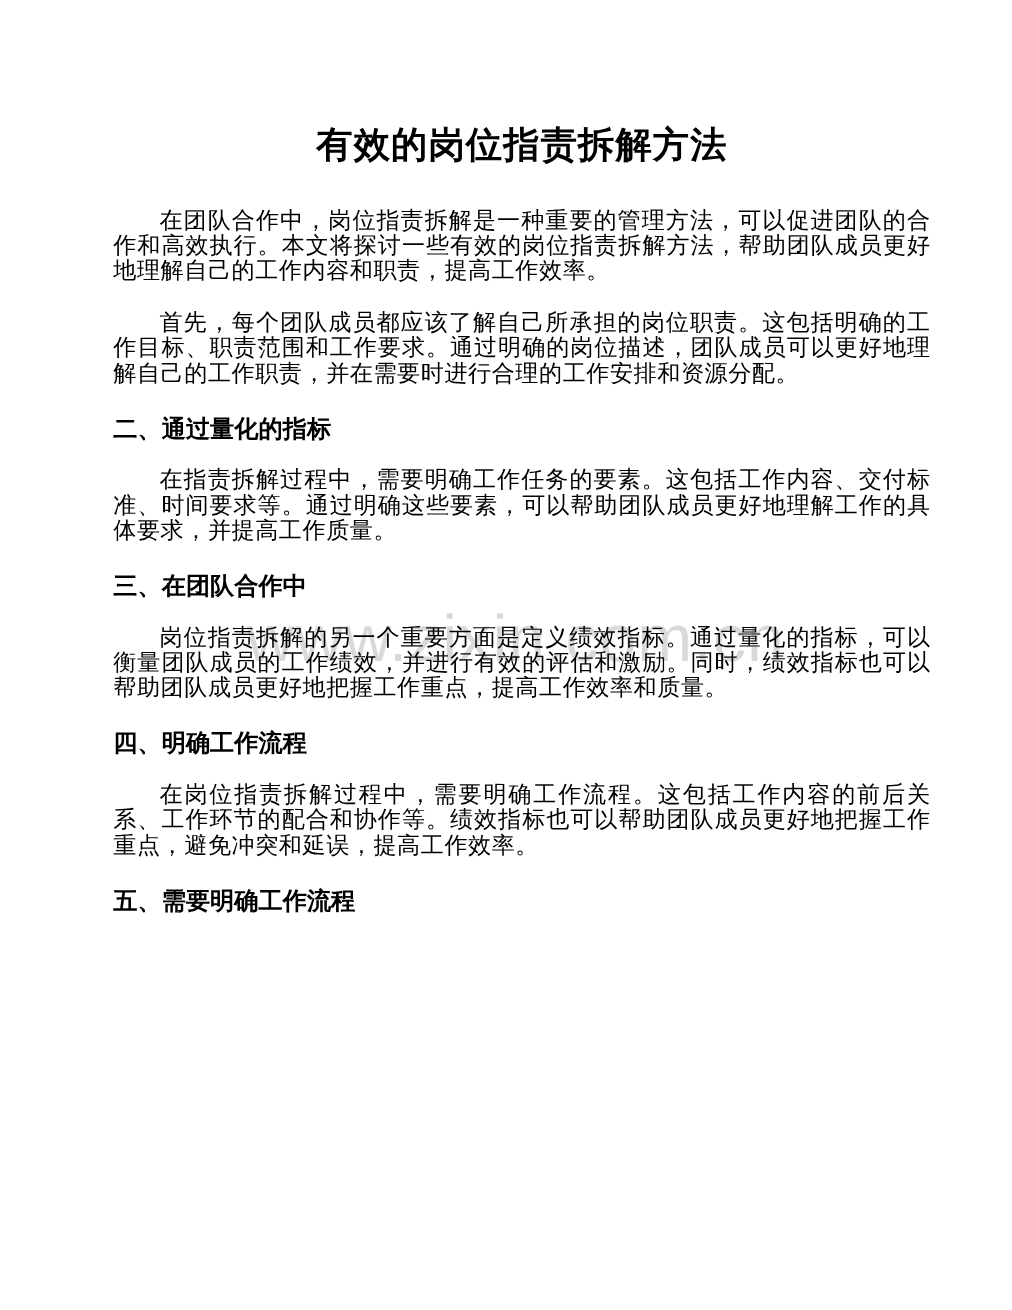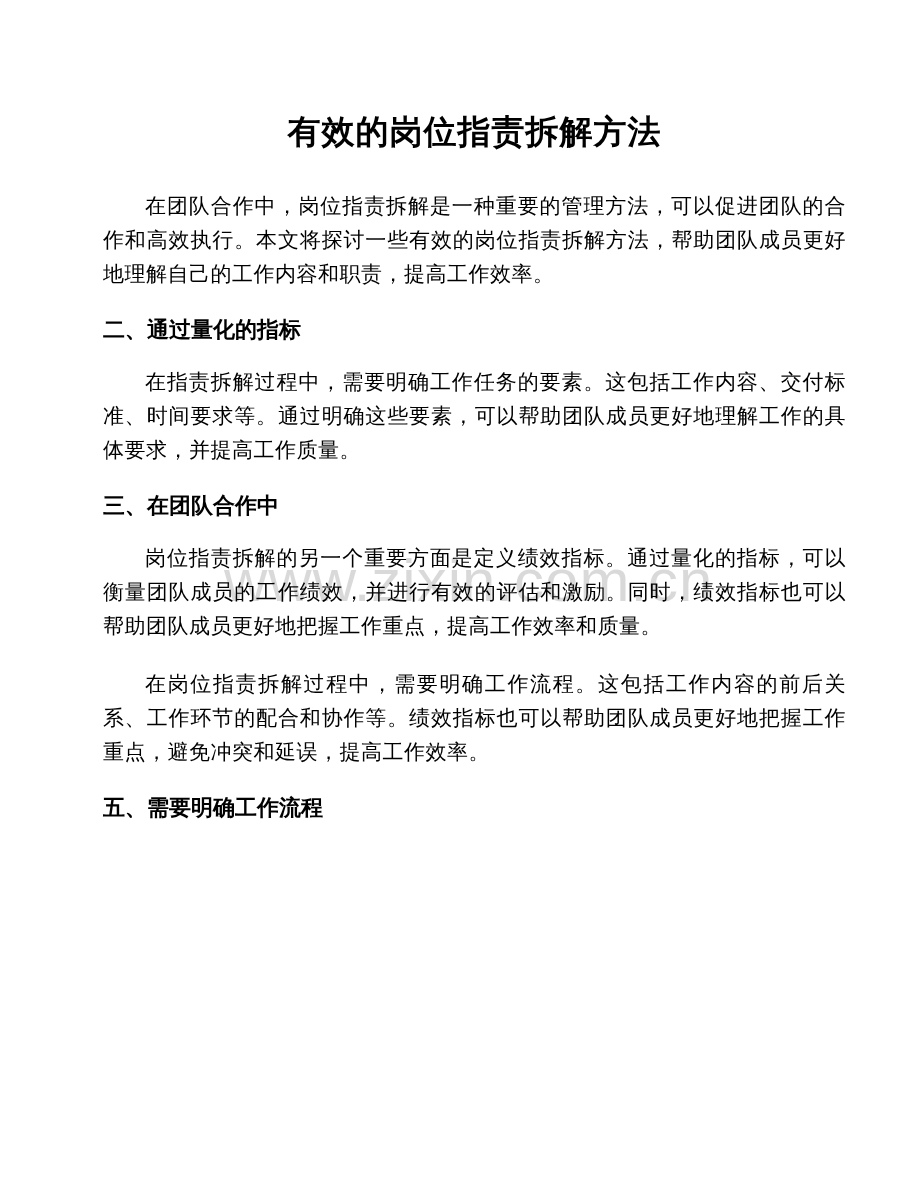--- a/index.html
+++ b/index.html
@@ -41,21 +41,21 @@
     font-size: 33px;
     font-weight: 700;
     line-height: 43px;
     text-align: center;
     letter-spacing: 1px;
   }
   .body-par {
     margin: 0 0 24px 0;
     font-family: Liberation Sans, sans-serif;
     font-size: 21px;
-    line-height: 34px;
+    line-height: 23px;
     text-align: justify;
     text-indent: 2em;
     letter-spacing: 0.5px;
   }
   .section-heading {
     margin: 0 0 20px 0;
     font-family: "Liberation Sans", "DejaVu Sans", sans-serif;
     font-size: 22px;
     font-weight: 700;
     line-height: 30px;
@@ -68,25 +68,27 @@
 <div class="page">
 
   <div class="watermark">www.zixin.com.cn</div>
 
   <div class="content">
 
     <h1 class="doc-title">有效的岗位指责拆解方法</h1>
 
     <p class="body-par">在团队合作中，岗位指责拆解是一种重要的管理方法，可以促进团队的合作和高效执行。本文将探讨一些有效的岗位指责拆解方法，帮助团队成员更好地理解自己的工作内容和职责，提高工作效率。</p>
 
+    <p class="body-par">首先，每个团队成员都应该了解自己所承担的岗位职责。这包括明确的工作目标、职责范围和工作要求。通过明确的岗位描述，团队成员可以更好地理解自己的工作职责，并在需要时进行合理的工作安排和资源分配。</p>
 
     <h2 class="section-heading">二、通过量化的指标</h2>
     <p class="body-par">在指责拆解过程中，需要明确工作任务的要素。这包括工作内容、交付标准、时间要求等。通过明确这些要素，可以帮助团队成员更好地理解工作的具体要求，并提高工作质量。</p>
 
     <h2 class="section-heading">三、在团队合作中</h2>
     <p class="body-par">岗位指责拆解的另一个重要方面是定义绩效指标。通过量化的指标，可以衡量团队成员的工作绩效，并进行有效的评估和激励。同时，绩效指标也可以帮助团队成员更好地把握工作重点，提高工作效率和质量。</p>
 
+    <h2 class="section-heading">四、明确工作流程</h2>
     <p class="body-par">在岗位指责拆解过程中，需要明确工作流程。这包括工作内容的前后关系、工作环节的配合和协作等。绩效指标也可以帮助团队成员更好地把握工作重点，避免冲突和延误，提高工作效率。</p>
 
     <h2 class="section-heading">五、需要明确工作流程</h2>
 
   </div>
 </div>
 
 </body></html>

